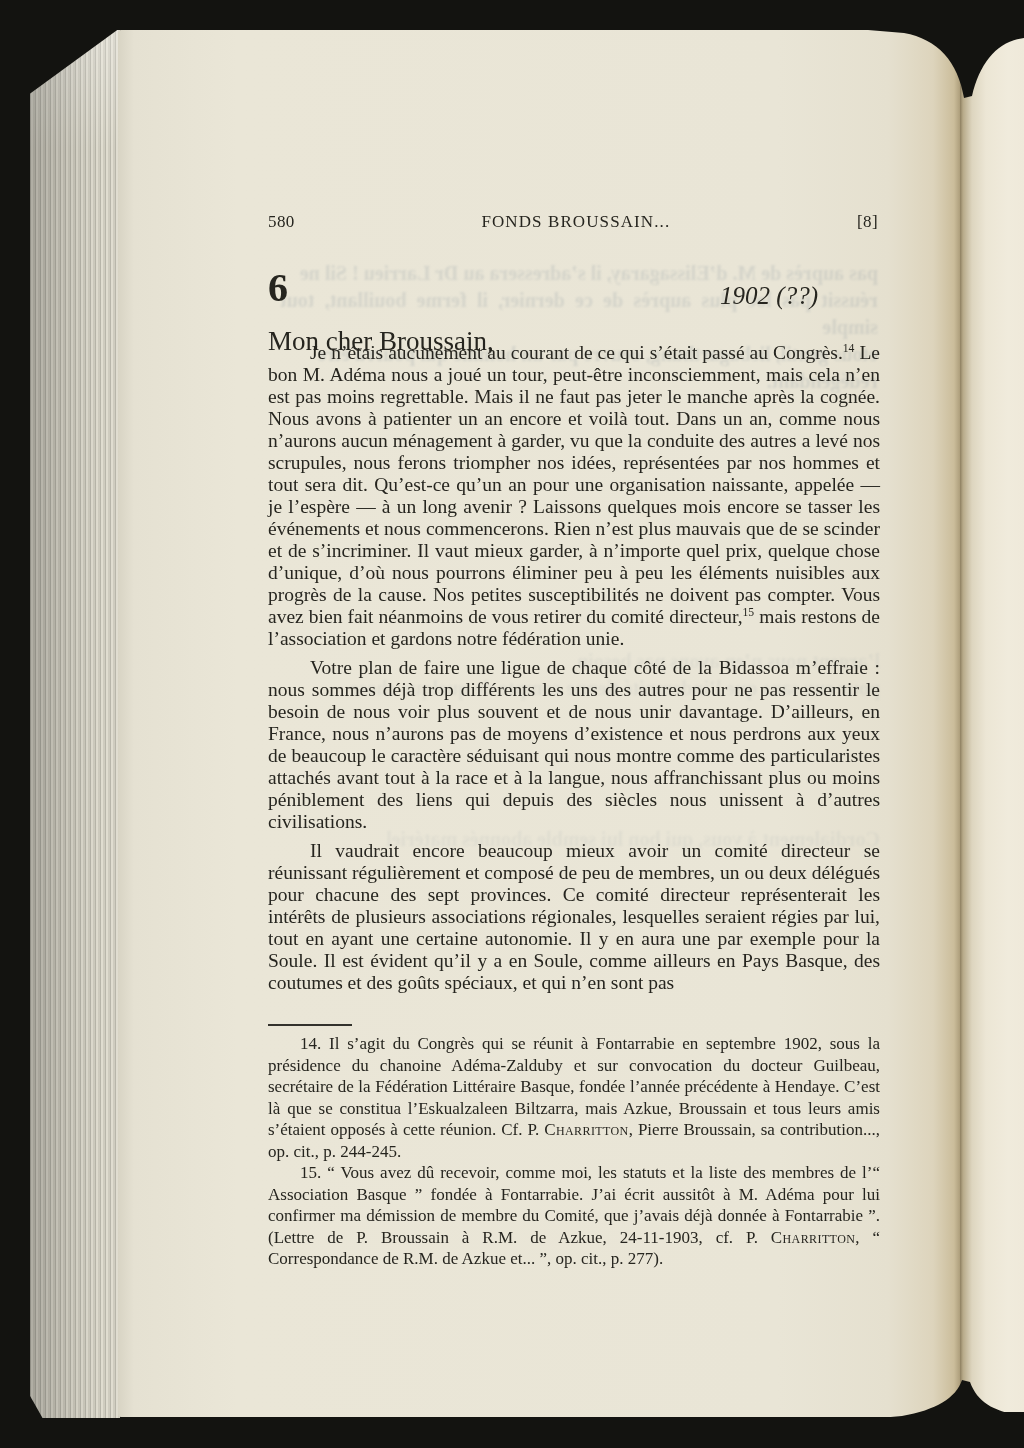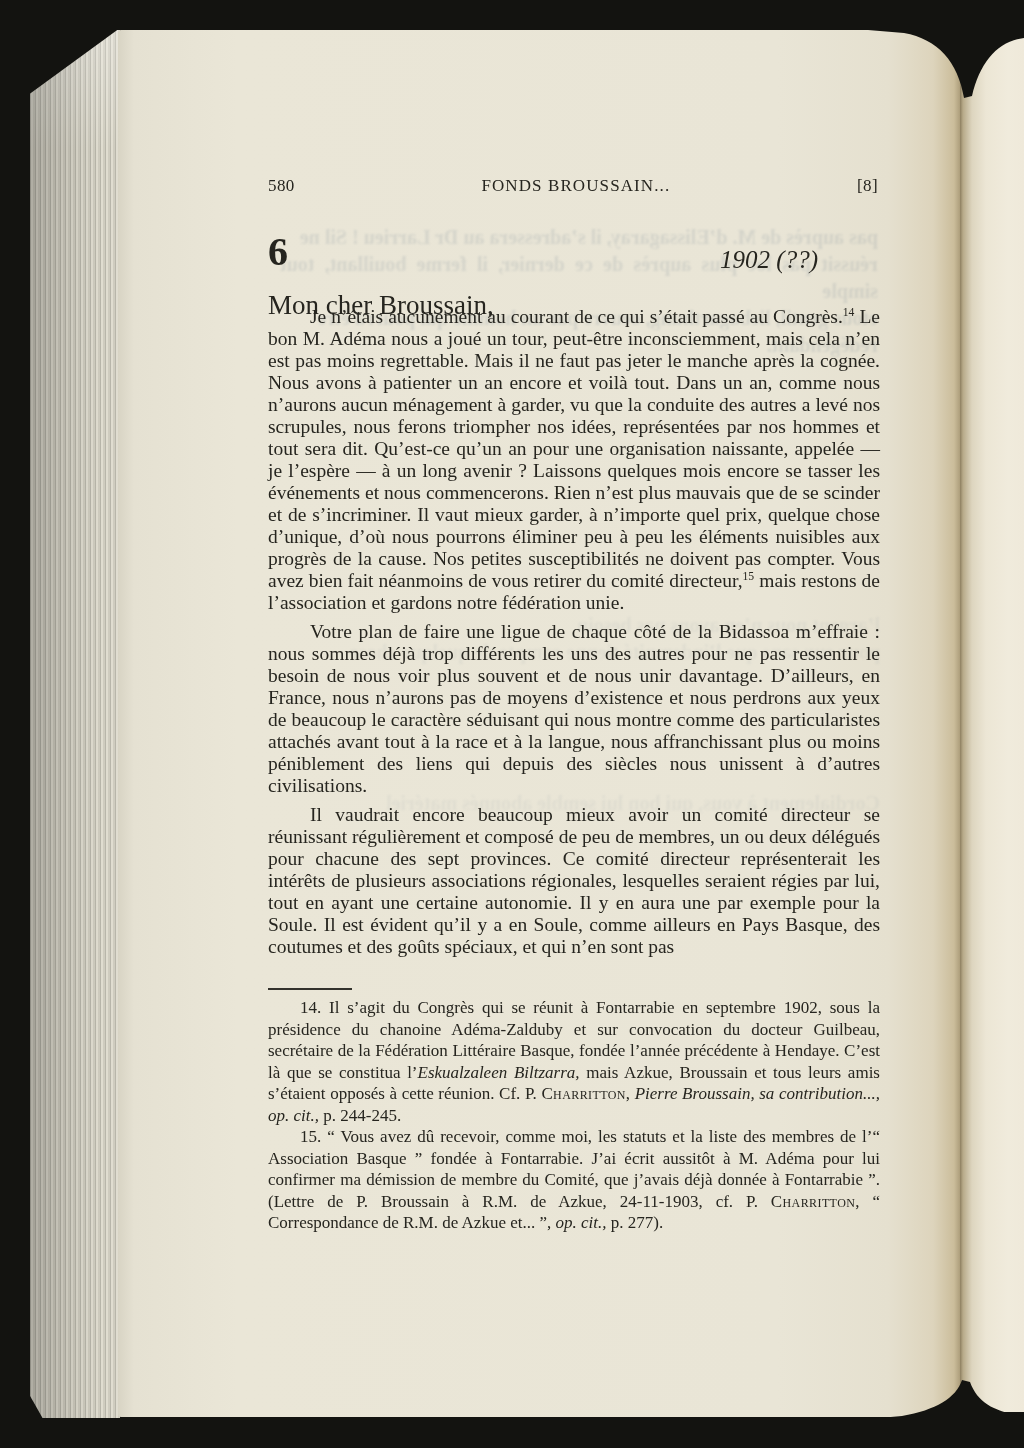--- a/index.html
+++ b/index.html
@@ -34,21 +34,21 @@
     position:absolute;left:960px;top:36px;width:64px;height:1376px;
     background:linear-gradient(to right,
       #8d7f60 0px, #b7aa89 3px, #ddd5bf 12px, #ece6d5 26px, #f0ebdc 48px, #efe9da 64px);
     border-radius:4px 0 0 0;
     border-bottom-left-radius:6px;
   }
   .gutter-top-svg{position:absolute;left:868px;top:28px;}
   .gutter-bottom-svg{position:absolute;left:868px;top:1376px;}
 
   
-  .content{position:absolute;inset:0;color:#26251f;}
+  .content{position:absolute;inset:0;color:#26251f;margin-top:36px;}
   .running-header{
     position:absolute;top:176px;left:268px;width:610px;
     display:flex;justify-content:space-between;align-items:baseline;
     font-size:17px;letter-spacing:.4px;
   }
   .running-title{letter-spacing:1.1px;}
   .section-row{position:absolute;top:232px;left:268px;width:612px;height:52px;}
   .section-number{font-size:40px;font-weight:bold;line-height:1;}
   .section-date{position:absolute;right:62px;top:14px;font-style:italic;font-size:25px;}
   .salutation{position:absolute;top:290px;left:268px;font-size:27px;text-align:center;}
@@ -59,21 +59,21 @@
   .letter-body p{margin:0 0 7px 0;text-indent:42px;}
   .footnote-rule{
     position:absolute;top:988px;left:268px;width:84px;height:0;
     border-top:2px solid #33322c;
   }
   .footnotes{
     position:absolute;top:997px;left:268px;width:612px;
     font-size:17px;line-height:21.5px;text-align:justify;
   }
   .footnotes p{margin:0;text-indent:32px;}
-  .it{font-style:italic;}
+  .it{}
   .sc{font-variant:small-caps;letter-spacing:.4px;}
   .sup{font-size:60%;vertical-align:super;line-height:0;}
 
   
   .bleed{
     position:absolute;
     transform:scaleX(-1);
     filter:blur(1.3px);
     color:#5f7386;
     font-weight:bold;

